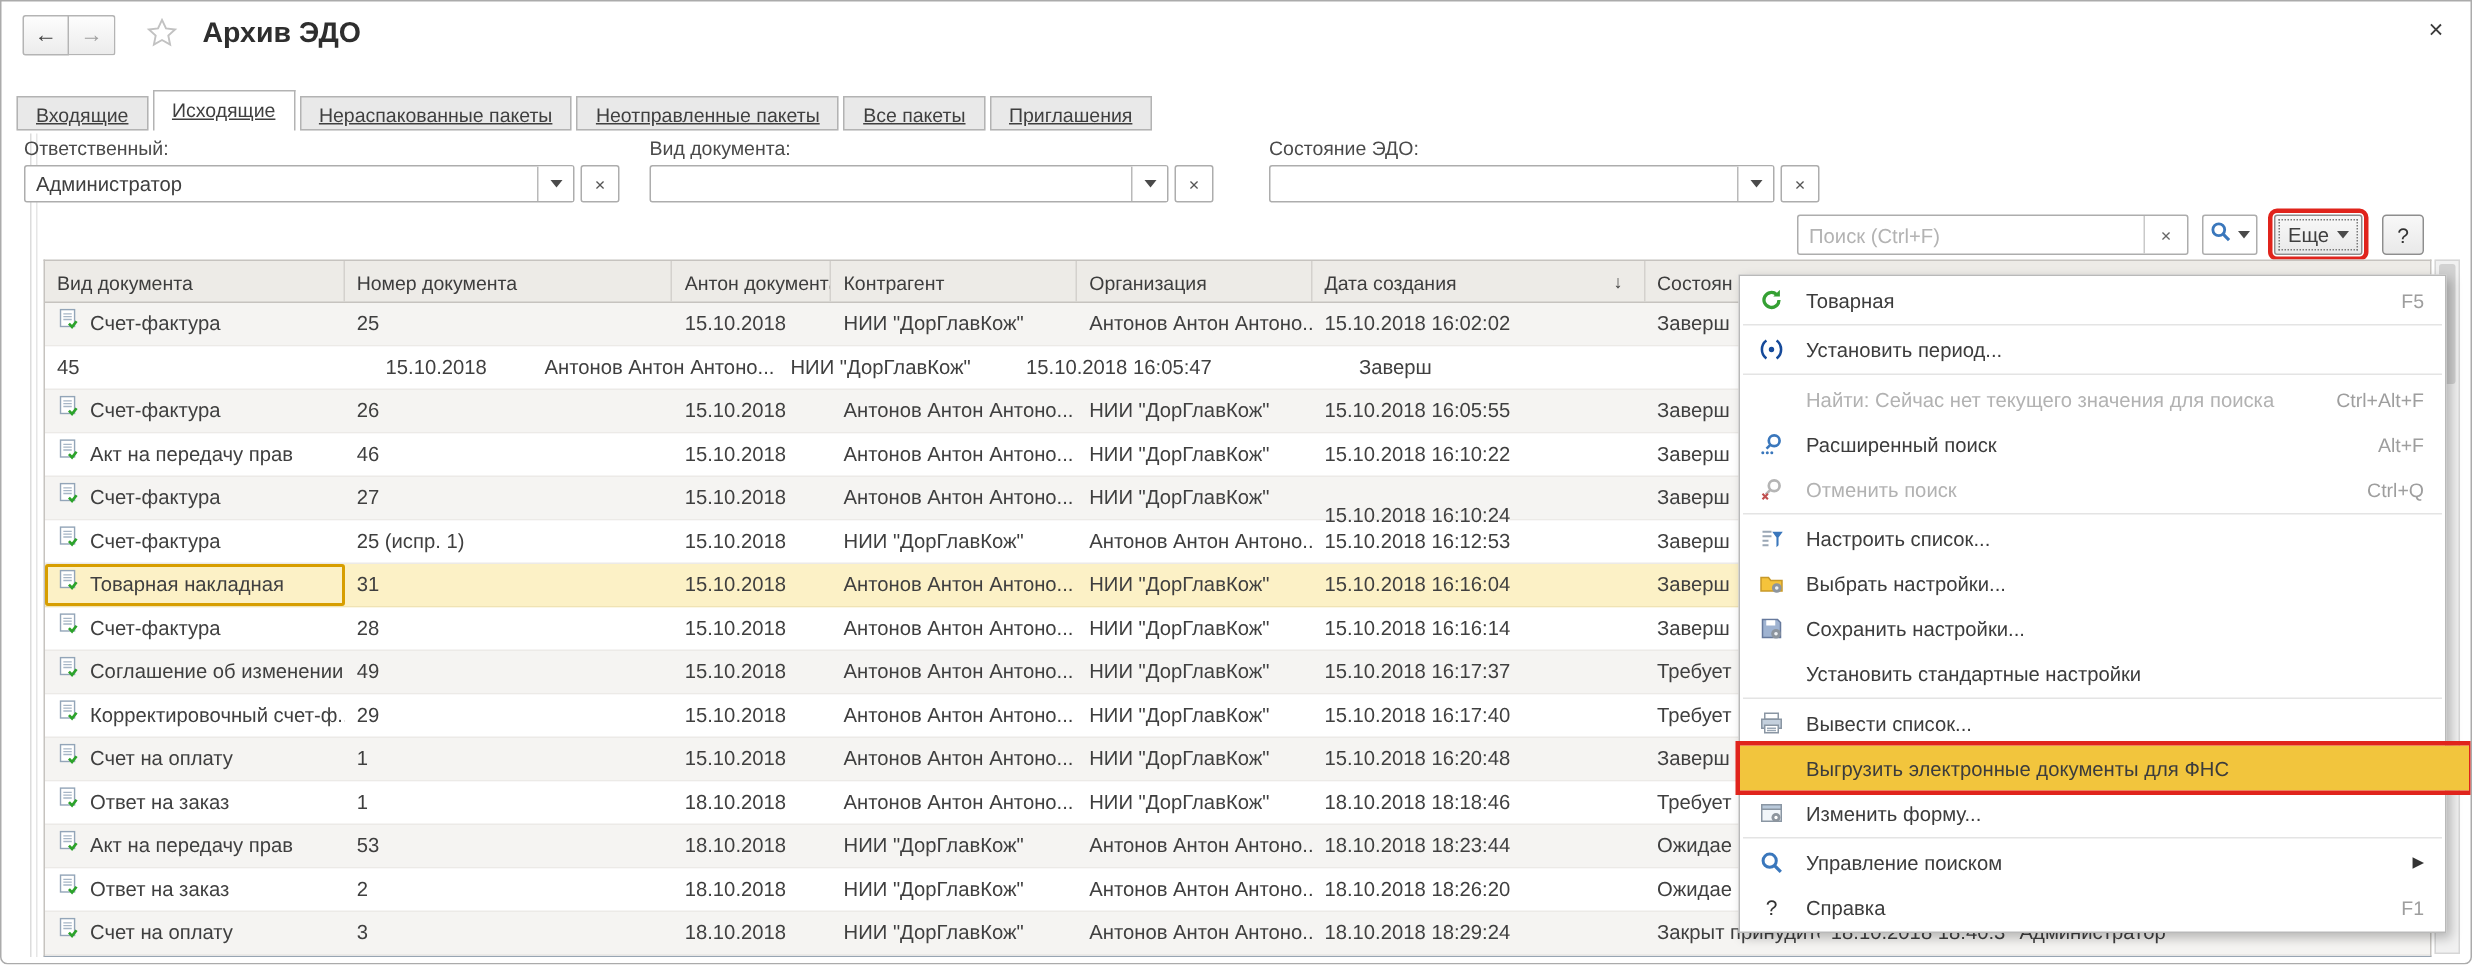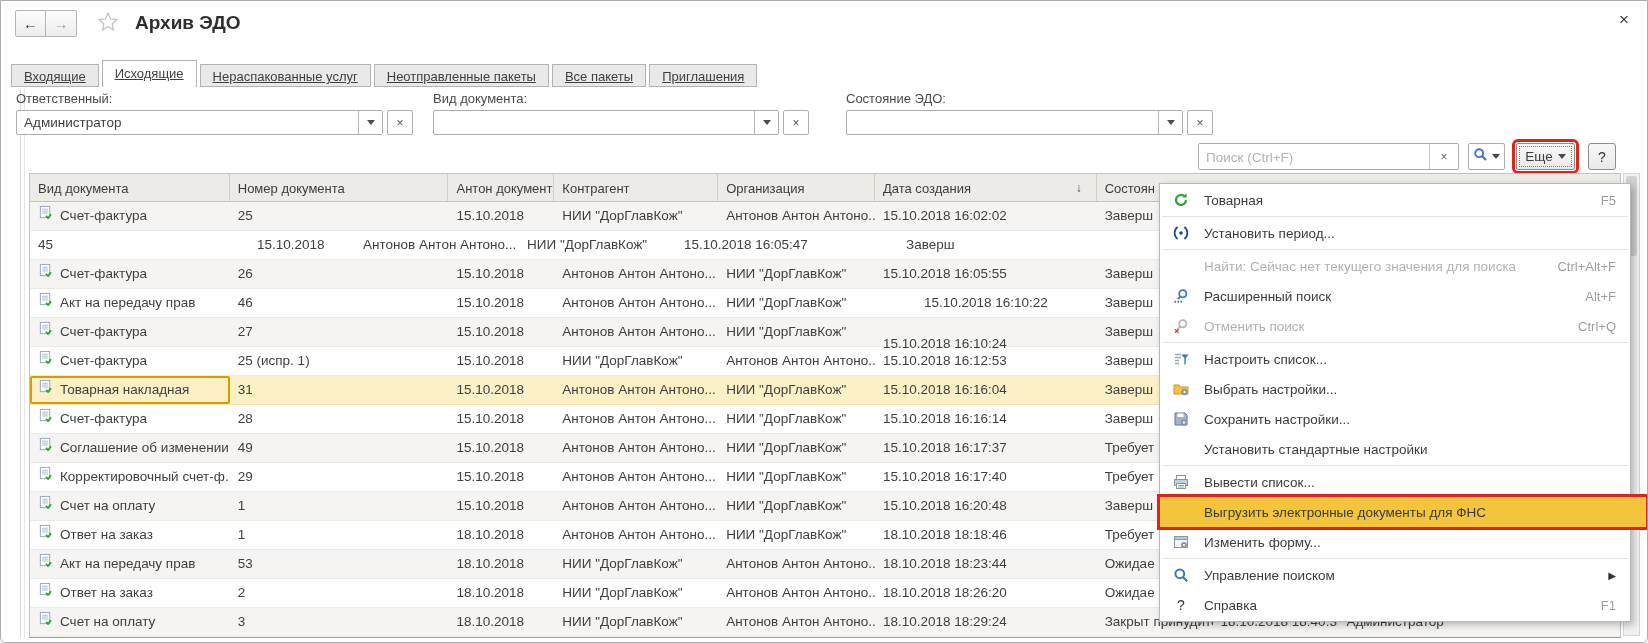--- a/index.html
+++ b/index.html
@@ -96,21 +96,21 @@
     <svg width="22" height="22" viewBox="0 0 24 24">
         <path d="M12 2.5l2.9 6.2 6.6.7-4.9 4.5 1.3 6.5-5.9-3.3-5.9 3.3 1.3-6.5L2.5 9.4l6.6-.7z" fill="#fff" stroke="#c2c2c2" stroke-width="1.4"></path>
       </svg>
   </div>
   <div class="title">Архив ЭДО</div>
   <div class="closebtn">×</div>
 
   <div class="tabs" id="tabs">
       <div class="tab">Входящие</div>
       <div class="tab active">Исходящие</div>
-      <div class="tab">Нераспакованные услуг</div>
+      <div class="tab">Нераспакованные пакеты</div>
       <div class="tab">Неотправленные пакеты</div>
       <div class="tab">Все пакеты</div>
       <div class="tab">Приглашения</div>
     </div>
 
   <div class="frame-l1"></div>
   <div class="frame-l2"></div>
 
   <div class="filter-group" id="filter-responsible">
     <div class="filter-label">Ответственный:</div>
@@ -225,21 +225,21 @@
                 <rect x="2.5" y="1.5" width="10" height="12" fill="#fff" stroke="#93a5b8"></rect>
                 <path d="M4.5 4.5h6M4.5 6.5h6M4.5 8.5h6" stroke="#a7b6c6"></path>
                 <path d="M8.5 11.5l2.2 2.3 3.2-4" fill="none" stroke="#2ca32a" stroke-width="1.9"></path>
               </svg></span>
             <span>Акт на передачу прав</span>
           </div>
           <div class="td" style="width: 219px;">46</div>
           <div class="td" style="width: 106px;">15.10.2018</div>
           <div class="td" style="width: 164px;">Антонов Антон Антоно...</div>
           <div class="td" style="width: 157px;">НИИ "ДорГлавКож"</div>
-          <div class="td" style="width: 222px; text-align: center;">15.10.2018 16:10:22</div>
+          <div class="td" style="width: 222px;">15.10.2018 16:10:22</div>
           <div class="td" style="width: 524px;">Заверш</div>
         </div>
         <div class="tr alt">
           <div class="td c0" style="width: 200px;">
             <span><svg width="15" height="15" viewBox="0 0 16 16">
                 <rect x="2.5" y="1.5" width="10" height="12" fill="#fff" stroke="#93a5b8"></rect>
                 <path d="M4.5 4.5h6M4.5 6.5h6M4.5 8.5h6" stroke="#a7b6c6"></path>
                 <path d="M8.5 11.5l2.2 2.3 3.2-4" fill="none" stroke="#2ca32a" stroke-width="1.9"></path>
               </svg></span>
             <span>Счет-фактура</span>

